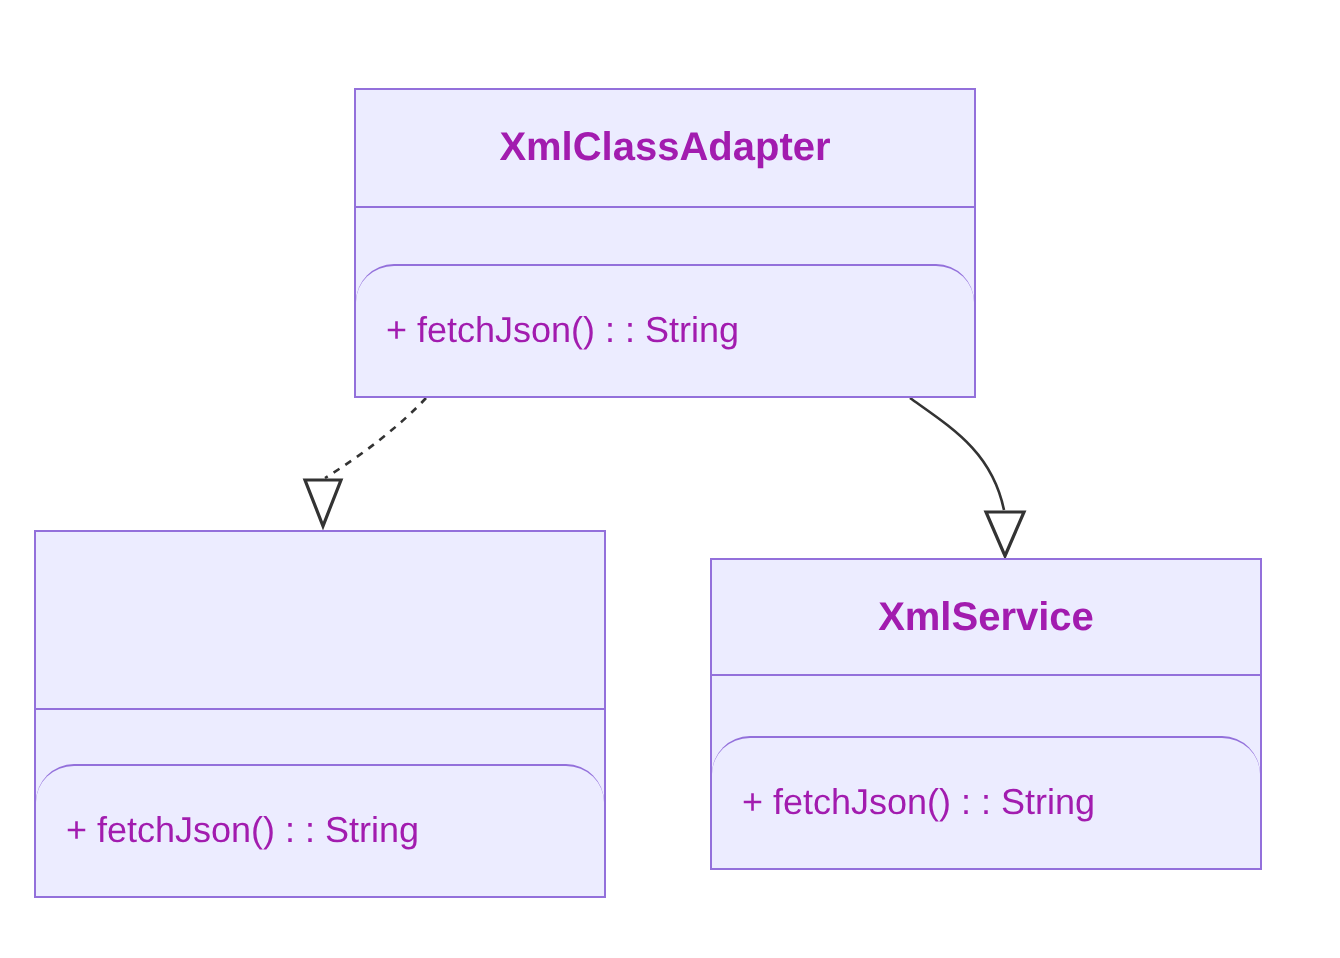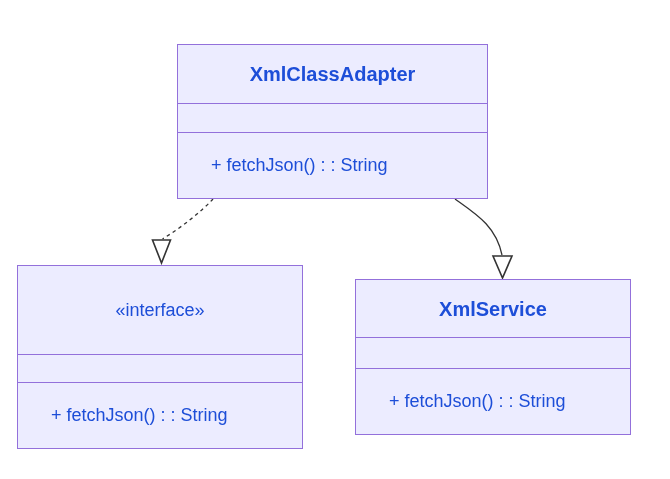--- a/index.html
+++ b/index.html
@@ -7,21 +7,21 @@
     padding: 0;
     background: #ffffff;
   }
   .canvas {
     position: relative;
     width: 670px;
     height: 479px;
     background: #ffffff;
     overflow: hidden;
     font-family: "Liberation Sans", sans-serif;
-    color: #1d4ed8;
+    color: #a21caf;
   }
   .edges {
     position: absolute;
     left: 0;
     top: 0;
     pointer-events: none;
   }
   .edge {
     fill: none;
     stroke: #333333;
@@ -54,21 +54,22 @@
     justify-content: center;
   }
   .compartment.attrs {
     border-top: 1.5px solid #9370DB;
   }
   .compartment.methods {
     flex: 1;
     border-top: 1.5px solid #9370DB;
     display: flex;
     align-items: center;
-    padding-left: 33px;
+    padding-left: 15px;
+    border-radius: 19px;
   }
   .stereotype {
     font-size: 18px;
     font-weight: 400;
     line-height: 30px;
   }
   .title {
     font-size: 20px;
     font-weight: 700;
     line-height: 30px;
@@ -98,21 +99,20 @@
       <div class="title">XmlClassAdapter</div>
     </div>
     <div class="compartment attrs" style="height:29px;"></div>
     <div class="compartment methods">
       <div class="member">+ fetchJson() : : String</div>
     </div>
   </div>
 
   <div class="uml-class" style="left:17px; top:265px; width:286px; height:184px;">
     <div class="compartment header" style="height:88px;">
-      <div class="stereotype">«interface»</div>
     </div>
     <div class="compartment attrs" style="height:28px;"></div>
     <div class="compartment methods">
       <div class="member">+ fetchJson() : : String</div>
     </div>
   </div>
 
   <div class="uml-class" style="left:355px; top:279px; width:276px; height:156px;">
     <div class="compartment header" style="height:57px;">
       <div class="title">XmlService</div>

